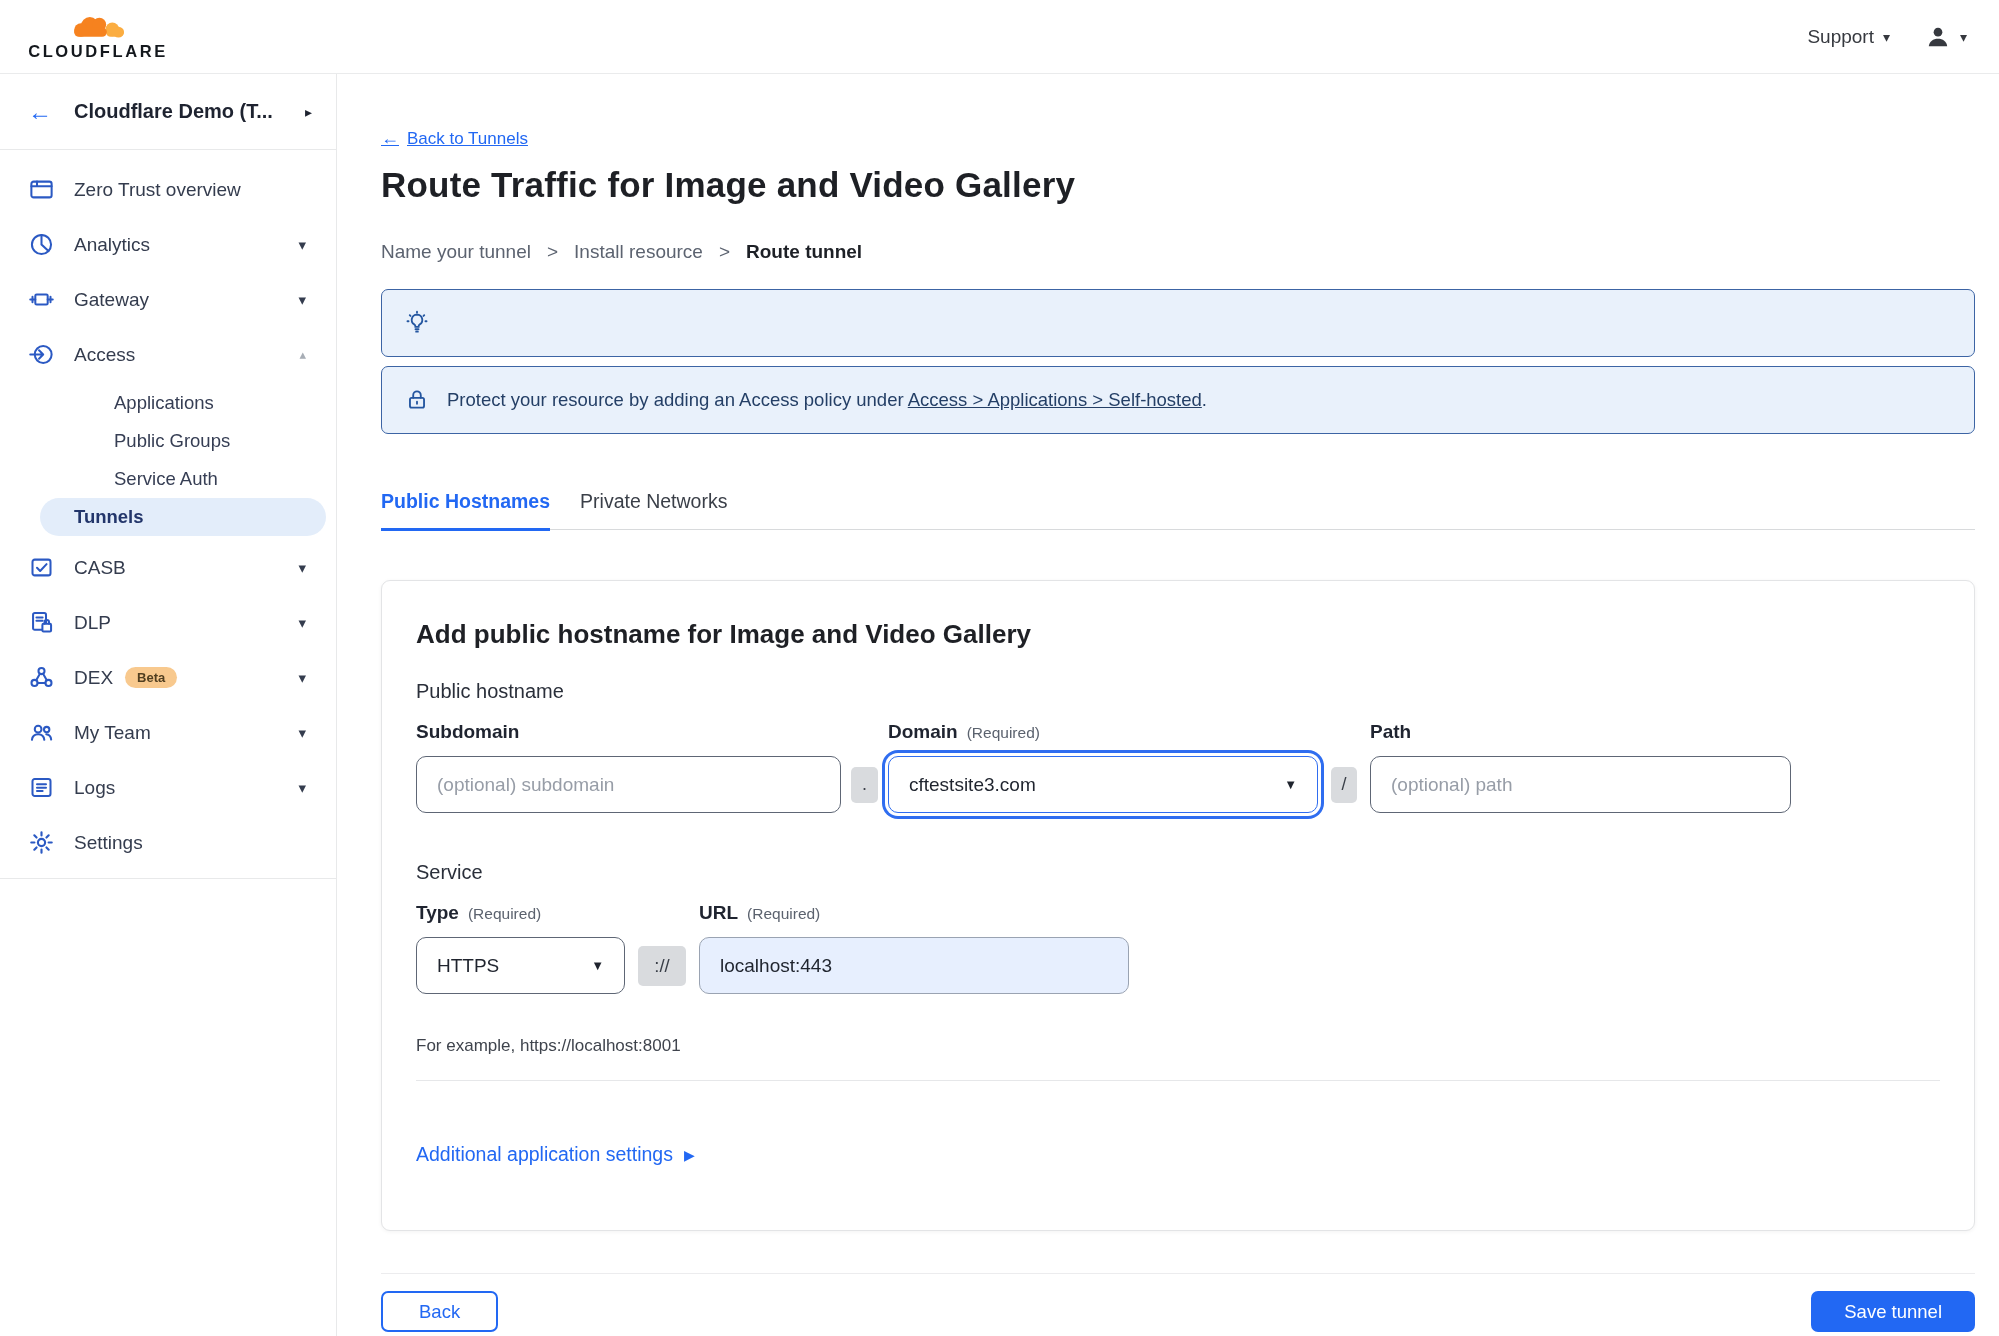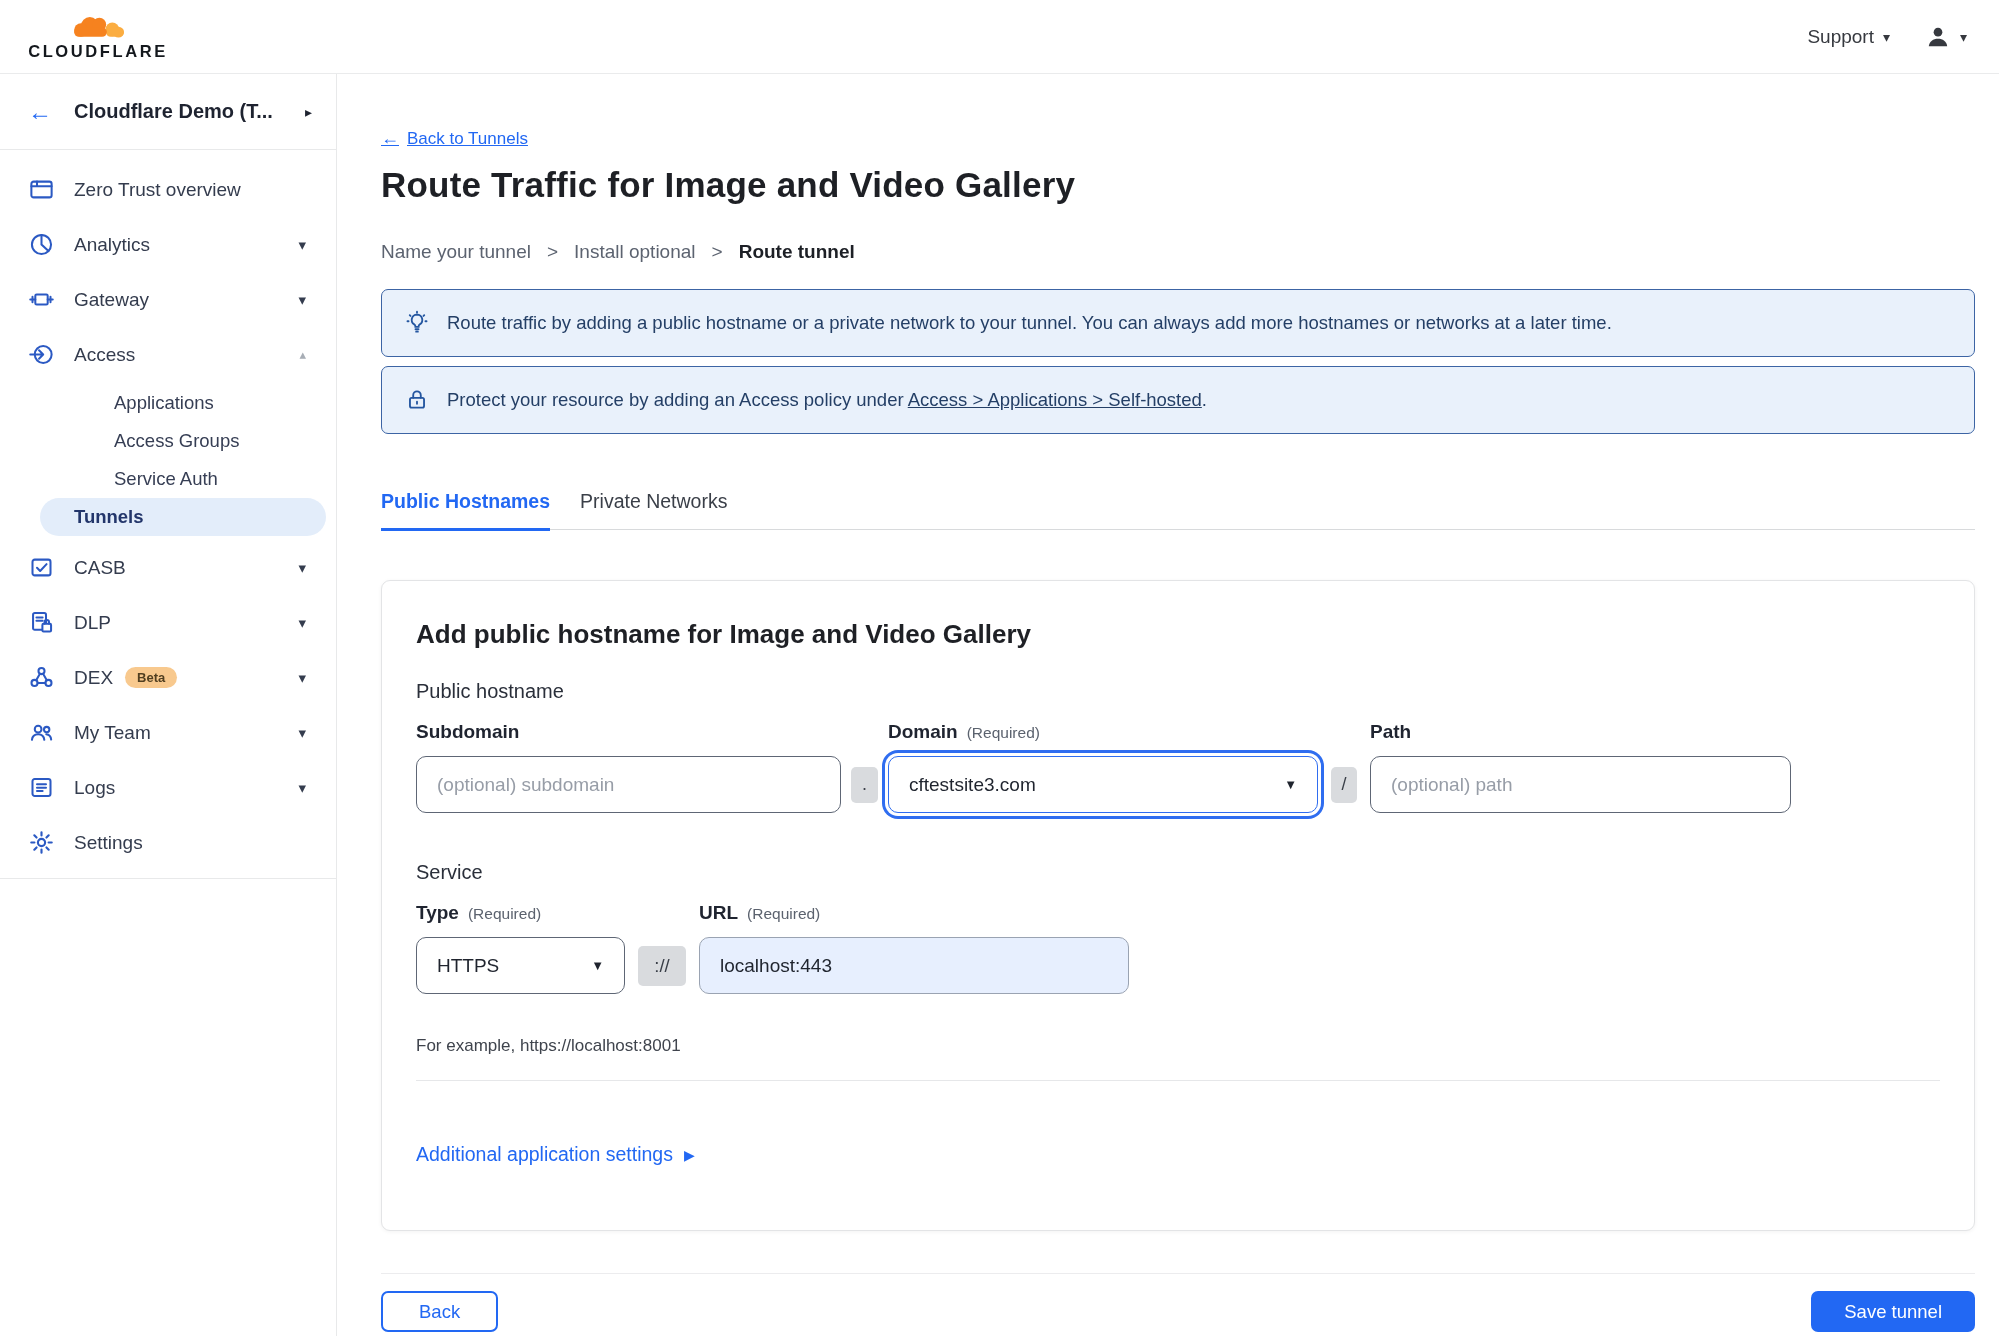--- a/index.html
+++ b/index.html
@@ -201,21 +201,21 @@
       </span>
       <span>Access</span>
       <span class="chev muted">▴</span>
     </div>
 
     <div class="sub-list">
       <div class="sub-item">
         <span>Applications</span>
       </div>
       <div class="sub-item">
-        <span>Access Groups</span>
+        <span>Public Groups</span>
       </div>
       <div class="sub-item">
         <span>Service Auth</span>
       </div>
       <div class="sub-item active">
         <span>Tunnels</span>
       </div>
     </div>
 
     <div class="nav-item">
@@ -299,33 +299,32 @@
   <a class="back-link">
     <span class="arrow">←</span>
     <span>Back to Tunnels</span>
   </a>
 
   <h1 class="page-title">Route Traffic for Image and Video Gallery</h1>
 
   <div class="breadcrumb">
     <span class="crumb">Name your tunnel</span>
     <span>&gt;</span>
-    <span class="crumb">Install optional</span>
+    <span class="crumb">Install resource</span>
     <span>&gt;</span>
     <span class="crumb-current">Route tunnel</span>
   </div>
 
   <div class="banner">
     <span class="b-icon">
       <svg viewBox="0 0 24 24" fill="none" stroke="currentColor" stroke-width="1.7" stroke-linecap="round">
         <path d="M12 4.2a4.9 4.9 0 00-2.5 9.1c.6.4 1 .9 1 1.6v.7h3v-.7c0-.7.4-1.2 1-1.6A4.9 4.9 0 0012 4.2z"></path>
         <path d="M10.6 17.8h2.8M11.2 20h1.6M12 1.6v.9M5.3 4.8l.7.7M18.7 4.8l-.7.7M3.2 10.4h1M19.8 10.4h1"></path>
       </svg>
     </span>
-    <span>Route traffic by adding a public hostname or a private network to your tunnel. You can always add more hostnames or networks at a later time.</span>
   </div>
 
   <div class="banner">
     <span class="b-icon">
       <svg viewBox="0 0 24 24" fill="none" stroke="currentColor" stroke-width="1.7" stroke-linecap="round">
         <rect x="5.5" y="10" width="13" height="9" rx="1.5"></rect>
         <path d="M8.5 10V7.5a3.5 3.5 0 017 0V10M12 13.5v2"></path>
       </svg>
     </span>
     <span>

